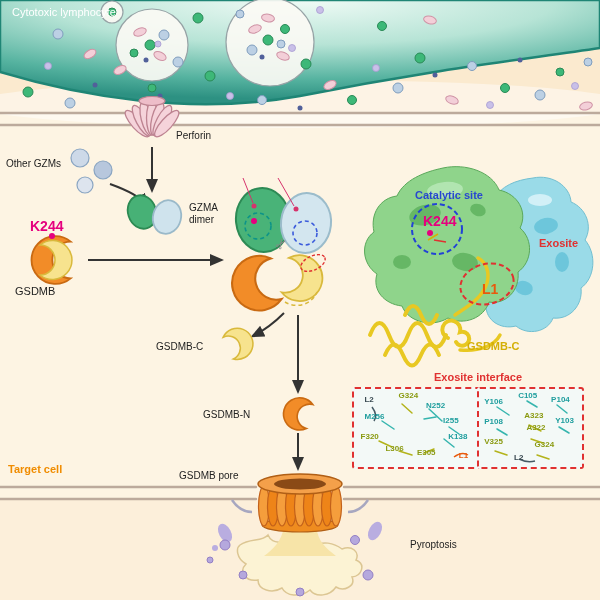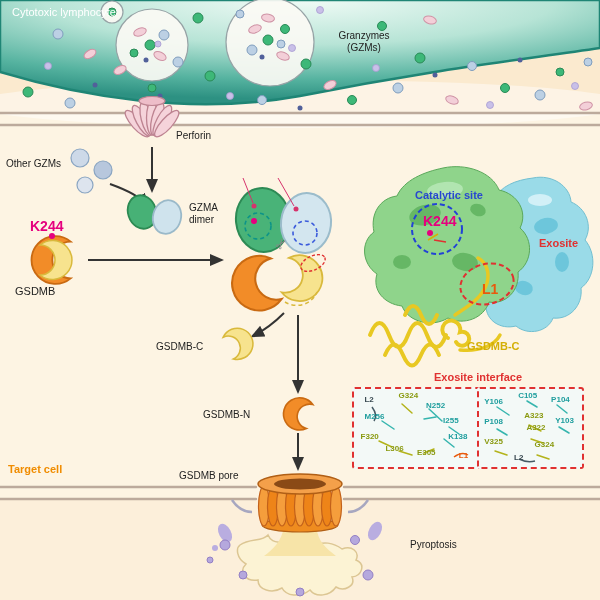--- a/index.html
+++ b/index.html
@@ -265,24 +265,20 @@
     <g stroke-width="1.5">
       <line x1="428" y1="240" x2="438" y2="234" stroke="#d4af06"></line>
       <line x1="434" y1="240" x2="446" y2="242" stroke="#e03131"></line>
     </g>
     <ellipse cx="487" cy="284" rx="27" ry="20" transform="rotate(-15 487 284)" fill="none" stroke="#e03131" stroke-width="2" stroke-dasharray="5,3"></ellipse>
   </g>
 </svg>
 
 <div class="lbl white s11" style="left:12px;top:6px">Cytotoxic lymphocyte</div>
 
-<div class="lbl c" style="left:318px;top:30px;width:92px">
-  <span>Granzymes</span>
-  <span>(GZMs)</span>
-</div>
 
 <div class="lbl" style="left:176px;top:130px">Perforin</div>
 
 <div class="lbl" style="left:6px;top:158px">Other GZMs</div>
 
 <div class="lbl" style="left:189px;top:202px">
   <span>GZMA</span>
   <span>dimer</span>
 </div>
 

